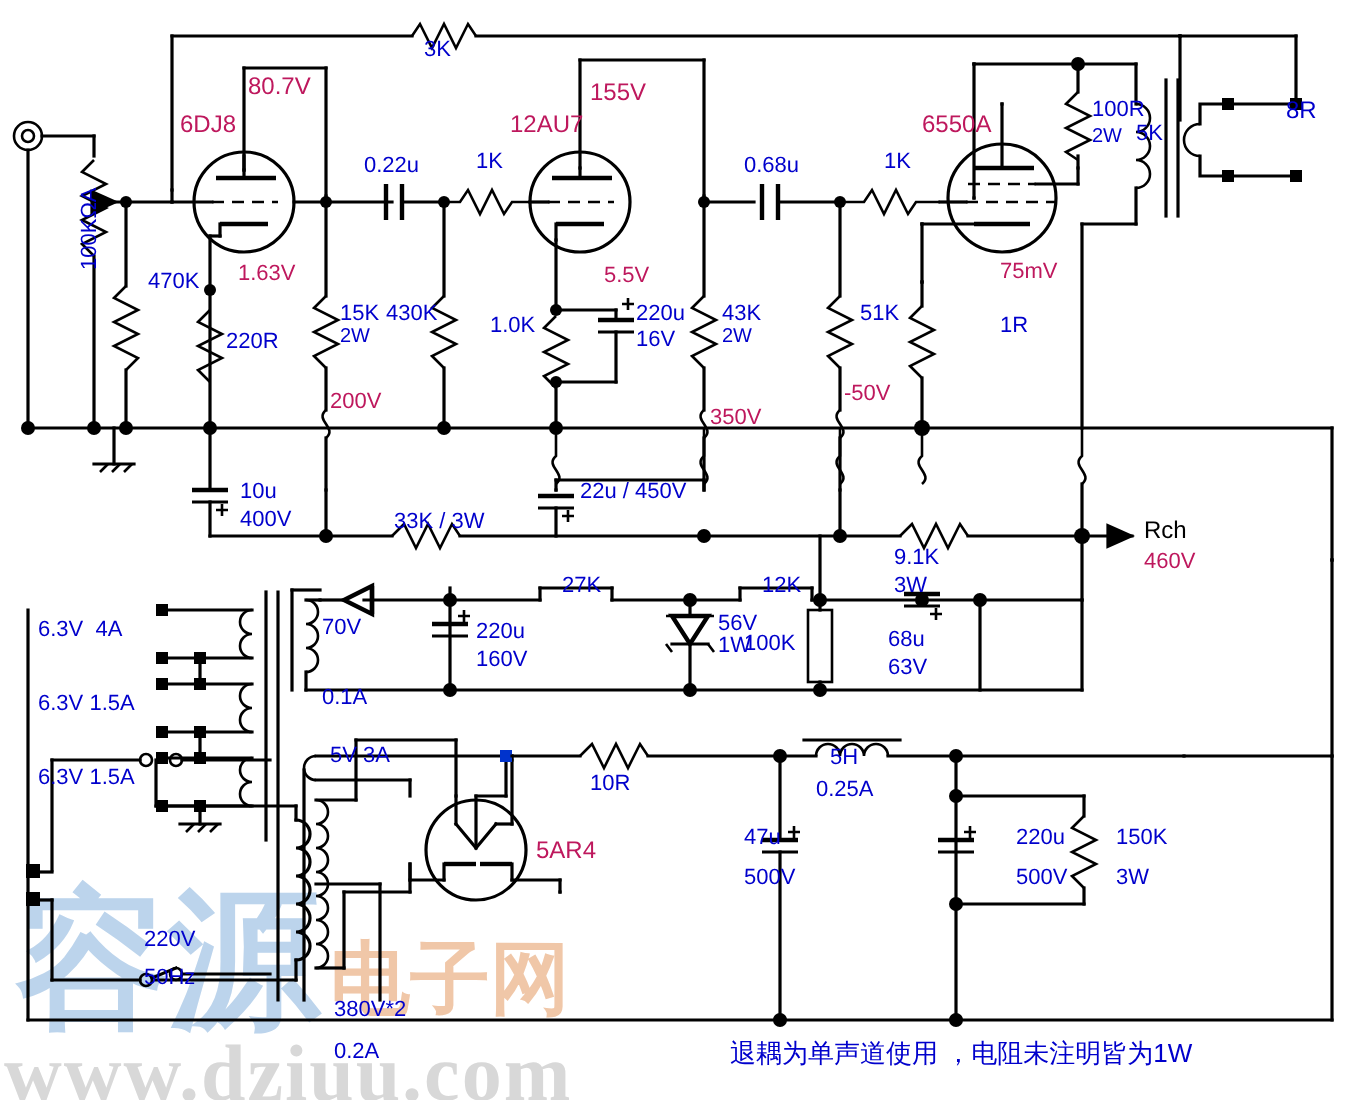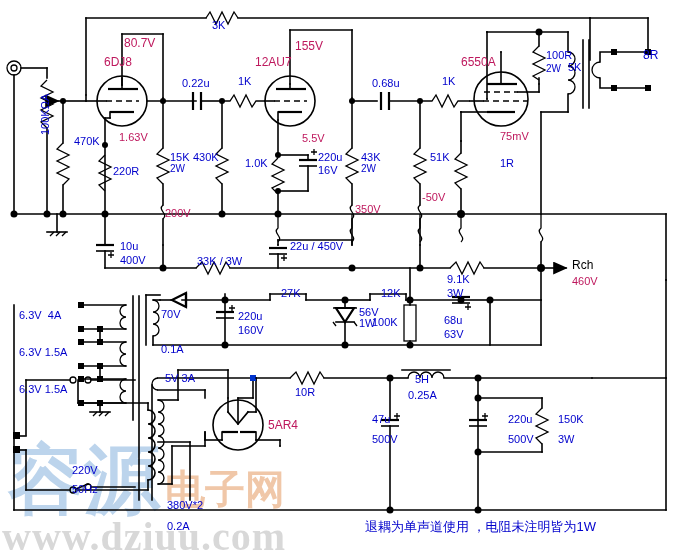--- a/index.html
+++ b/index.html
@@ -499,28 +499,28 @@
     <circle class="dot" cx="478" cy="510" r="3.5"></circle>
 
     <path class="w" d="M541,300 L541,345"></path>
 
   </svg>
   </div>
 
   <div class="lbl blue s11 vert" style="left:40px;top:135px;">100KΩA</div>
   <div class="lbl blue s11" style="left:74px;top:136px;">470K</div>
 
-  <div class="lbl red s12" style="left:90px;top:56px;margin-left:14px;">6DJ8</div>
+  <div class="lbl red s12" style="left:90px;top:56px;">6DJ8</div>
   <div class="lbl red s12" style="left:124px;top:37px;">80.7V</div>
   <div class="lbl red s11" style="left:119px;top:132px;">1.63V</div>
   <div class="lbl blue s11" style="left:113px;top:166px;">220R</div>
   <div class="lbl blue s11" style="left:212px;top:20px;">3K</div>
   <div class="lbl blue s11" style="left:170px;top:152px;">15K</div>
   <div class="lbl blue s10" style="left:170px;top:164px;">2W</div>
-  <div class="lbl red s11" style="left:165px;top:208px;">200V</div>
+  <div class="lbl red s11" style="left:165px;top:196px;">200V</div>
   <div class="lbl blue s11" style="left:182px;top:78px;">0.22u</div>
   <div class="lbl blue s11" style="left:193px;top:152px;">430K</div>
 
   <div class="lbl red s12" style="left:255px;top:56px;">12AU7</div>
   <div class="lbl red s12" style="left:295px;top:40px;text-align:right;">155V</div>
   <div class="lbl blue s11" style="left:238px;top:76px;">1K</div>
   <div class="lbl red s11" style="left:302px;top:133px;">5.5V</div>
   <div class="lbl blue s11" style="left:245px;top:158px;">1.0K</div>
   <div class="lbl blue s11" style="left:318px;top:152px;">220u</div>
   <div class="lbl blue s11" style="left:318px;top:165px;">16V</div>

